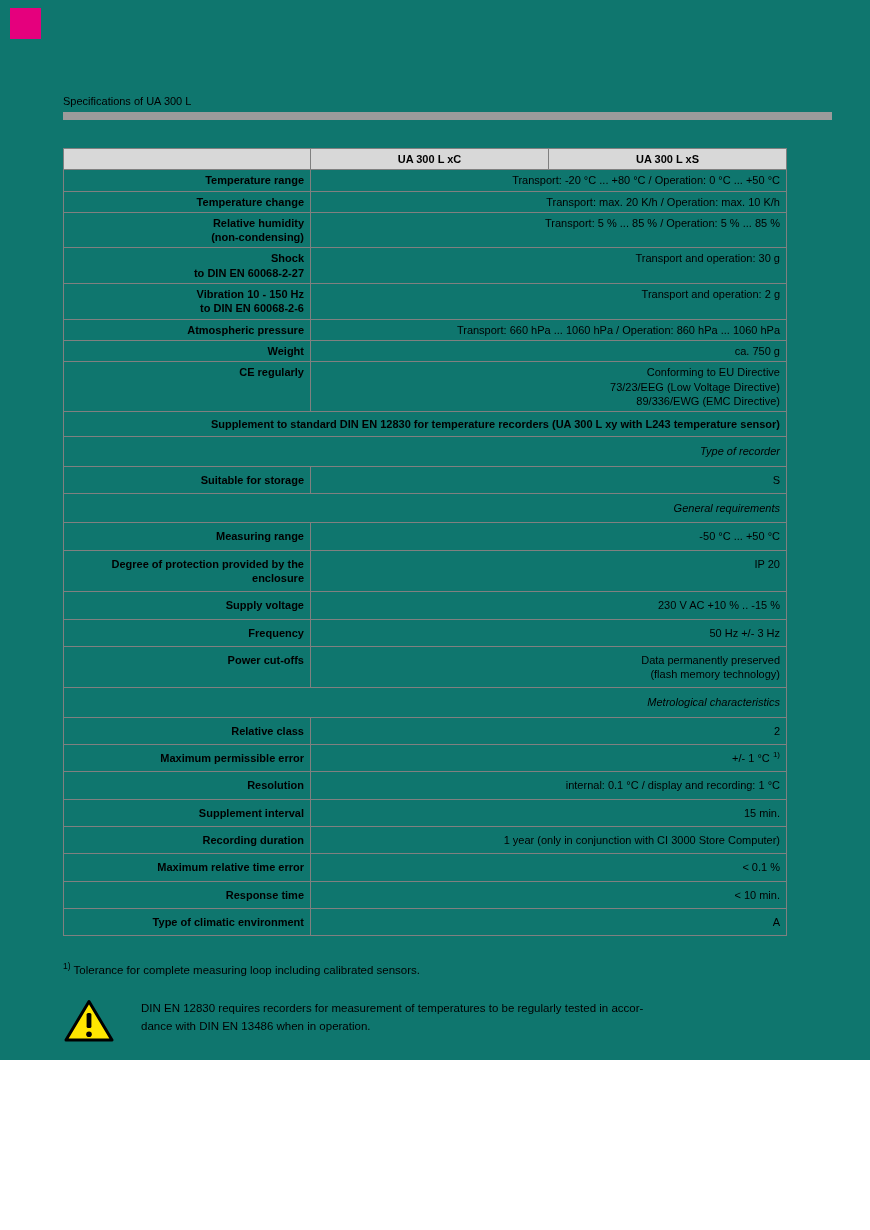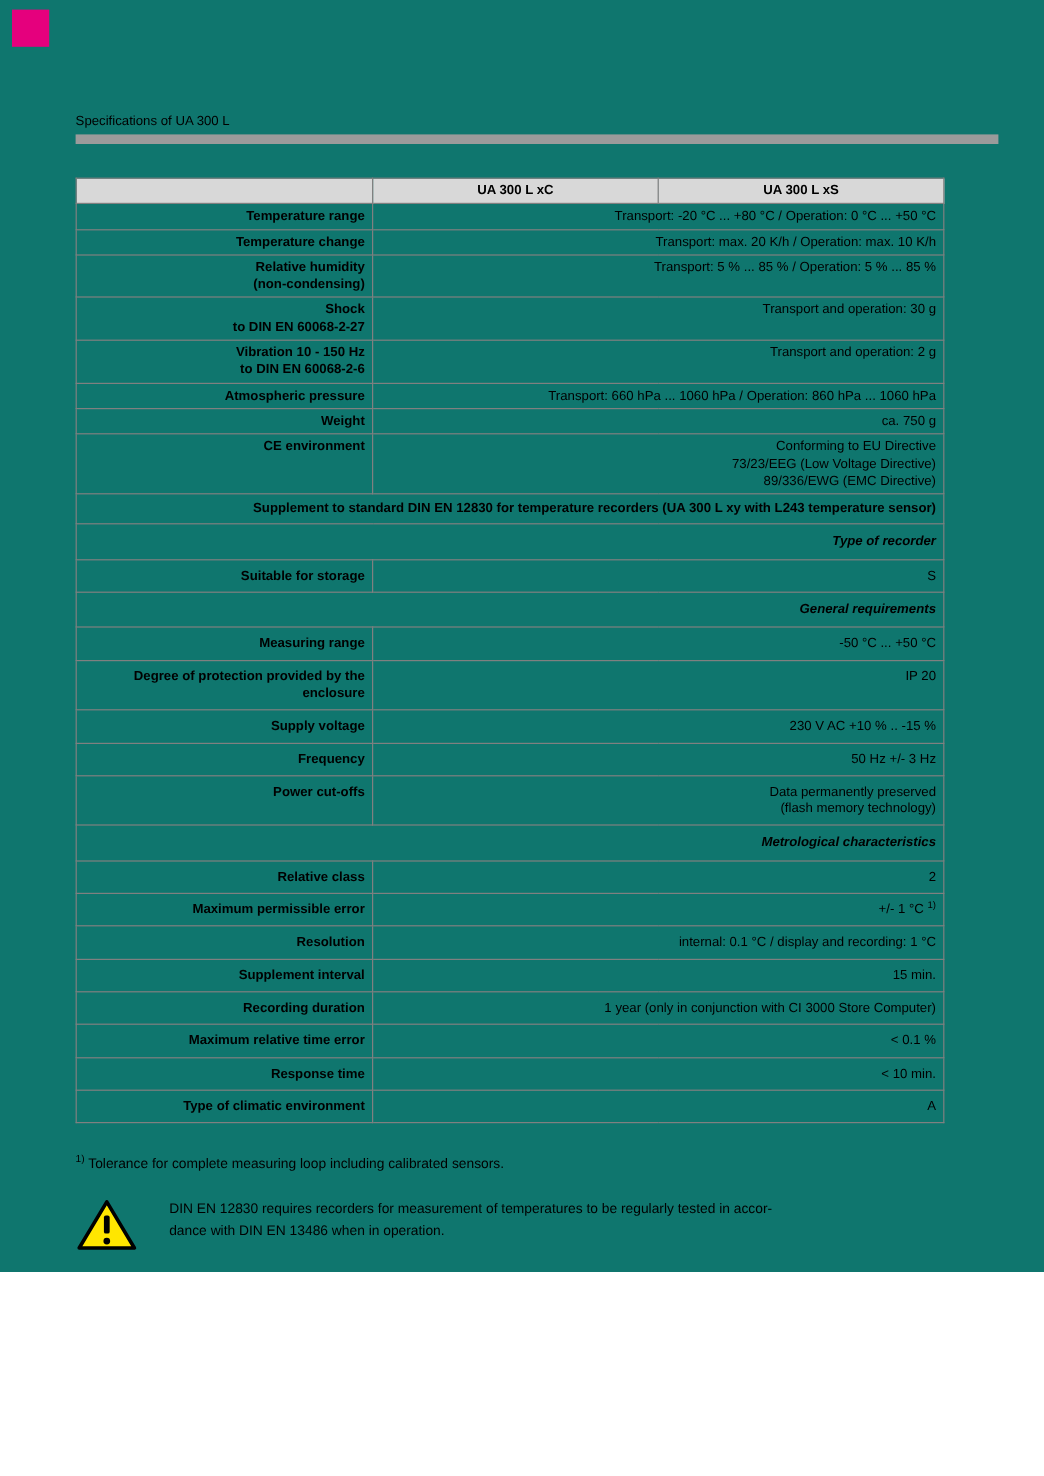--- a/index.html
+++ b/index.html
@@ -13,21 +13,21 @@
 
   .section-header { font-size:11px; line-height:13px; }
   .header-rule { margin-top:4px; width:769px; height:8px; background:var(--rule,#9b9b9b); }
 
   table.spec-table { margin-top:28px; width:723px; border-collapse:collapse; table-layout:fixed; font-size:11px; line-height:1.3; }
   table.spec-table th, table.spec-table td { border:1px solid var(--border,#808080);text-align:right; }
   table.spec-table th { background:var(--headerbg,#d8d8d8); font-weight:bold; text-align:center; padding:3px 6px; }
   td.lbl { font-weight:bold; text-align:left; vertical-align:top; padding:3px 6px; white-space:pre-line; }
   td.val { text-align:center; vertical-align:top; padding:3px 6px; white-space:pre-line; }
   tr.tall td { padding-top:6px; padding-bottom:6px; }
-  td.section { font-weight:bold; font-style:italic; padding:7px 6px; }
+  td.section { font-weight:normal; font-style:italic; padding:7px 6px; }
   td.supplement { font-weight:bold; padding:5px 6px; }
   sup { font-size:8px; vertical-align:super; line-height:0; }
 
   .footnote { margin-top:28px; font-size:11.5px; }
   .footnote sup { margin-right:3px; font-size:8.5px; }
 
   .warning { margin-top:22px; display:flex; align-items:flex-start; gap:26px; }
   .warning-icon-wrap { flex:0 0 auto; }
   .warning-text { font-size:11.5px; line-height:1.55; white-space:pre-line; padding-top:2px; }
 
@@ -86,21 +86,21 @@
           </tr>
           <tr>
             <td class="lbl">Atmospheric pressure</td>
             <td class="val" colspan="2">Transport: 660 hPa ... 1060 hPa / Operation: 860 hPa ... 1060 hPa</td>
           </tr>
           <tr>
             <td class="lbl">Weight</td>
             <td class="val" colspan="2">ca. 750 g</td>
           </tr>
           <tr>
-            <td class="lbl">CE environment</td>
+            <td class="lbl">CE regularly</td>
             <td class="val" colspan="2">Conforming to EU Directive
 73/23/EEG (Low Voltage Directive)
 89/336/EWG (EMC Directive)</td>
           </tr>
           <tr>
             <td colspan="3" class="supplement">Supplement to standard DIN EN 12830 for temperature recorders (UA 300 L xy with L243 temperature sensor)</td>
           </tr>
           <tr>
             <td colspan="3" class="section">Type of recorder</td>
           </tr>

